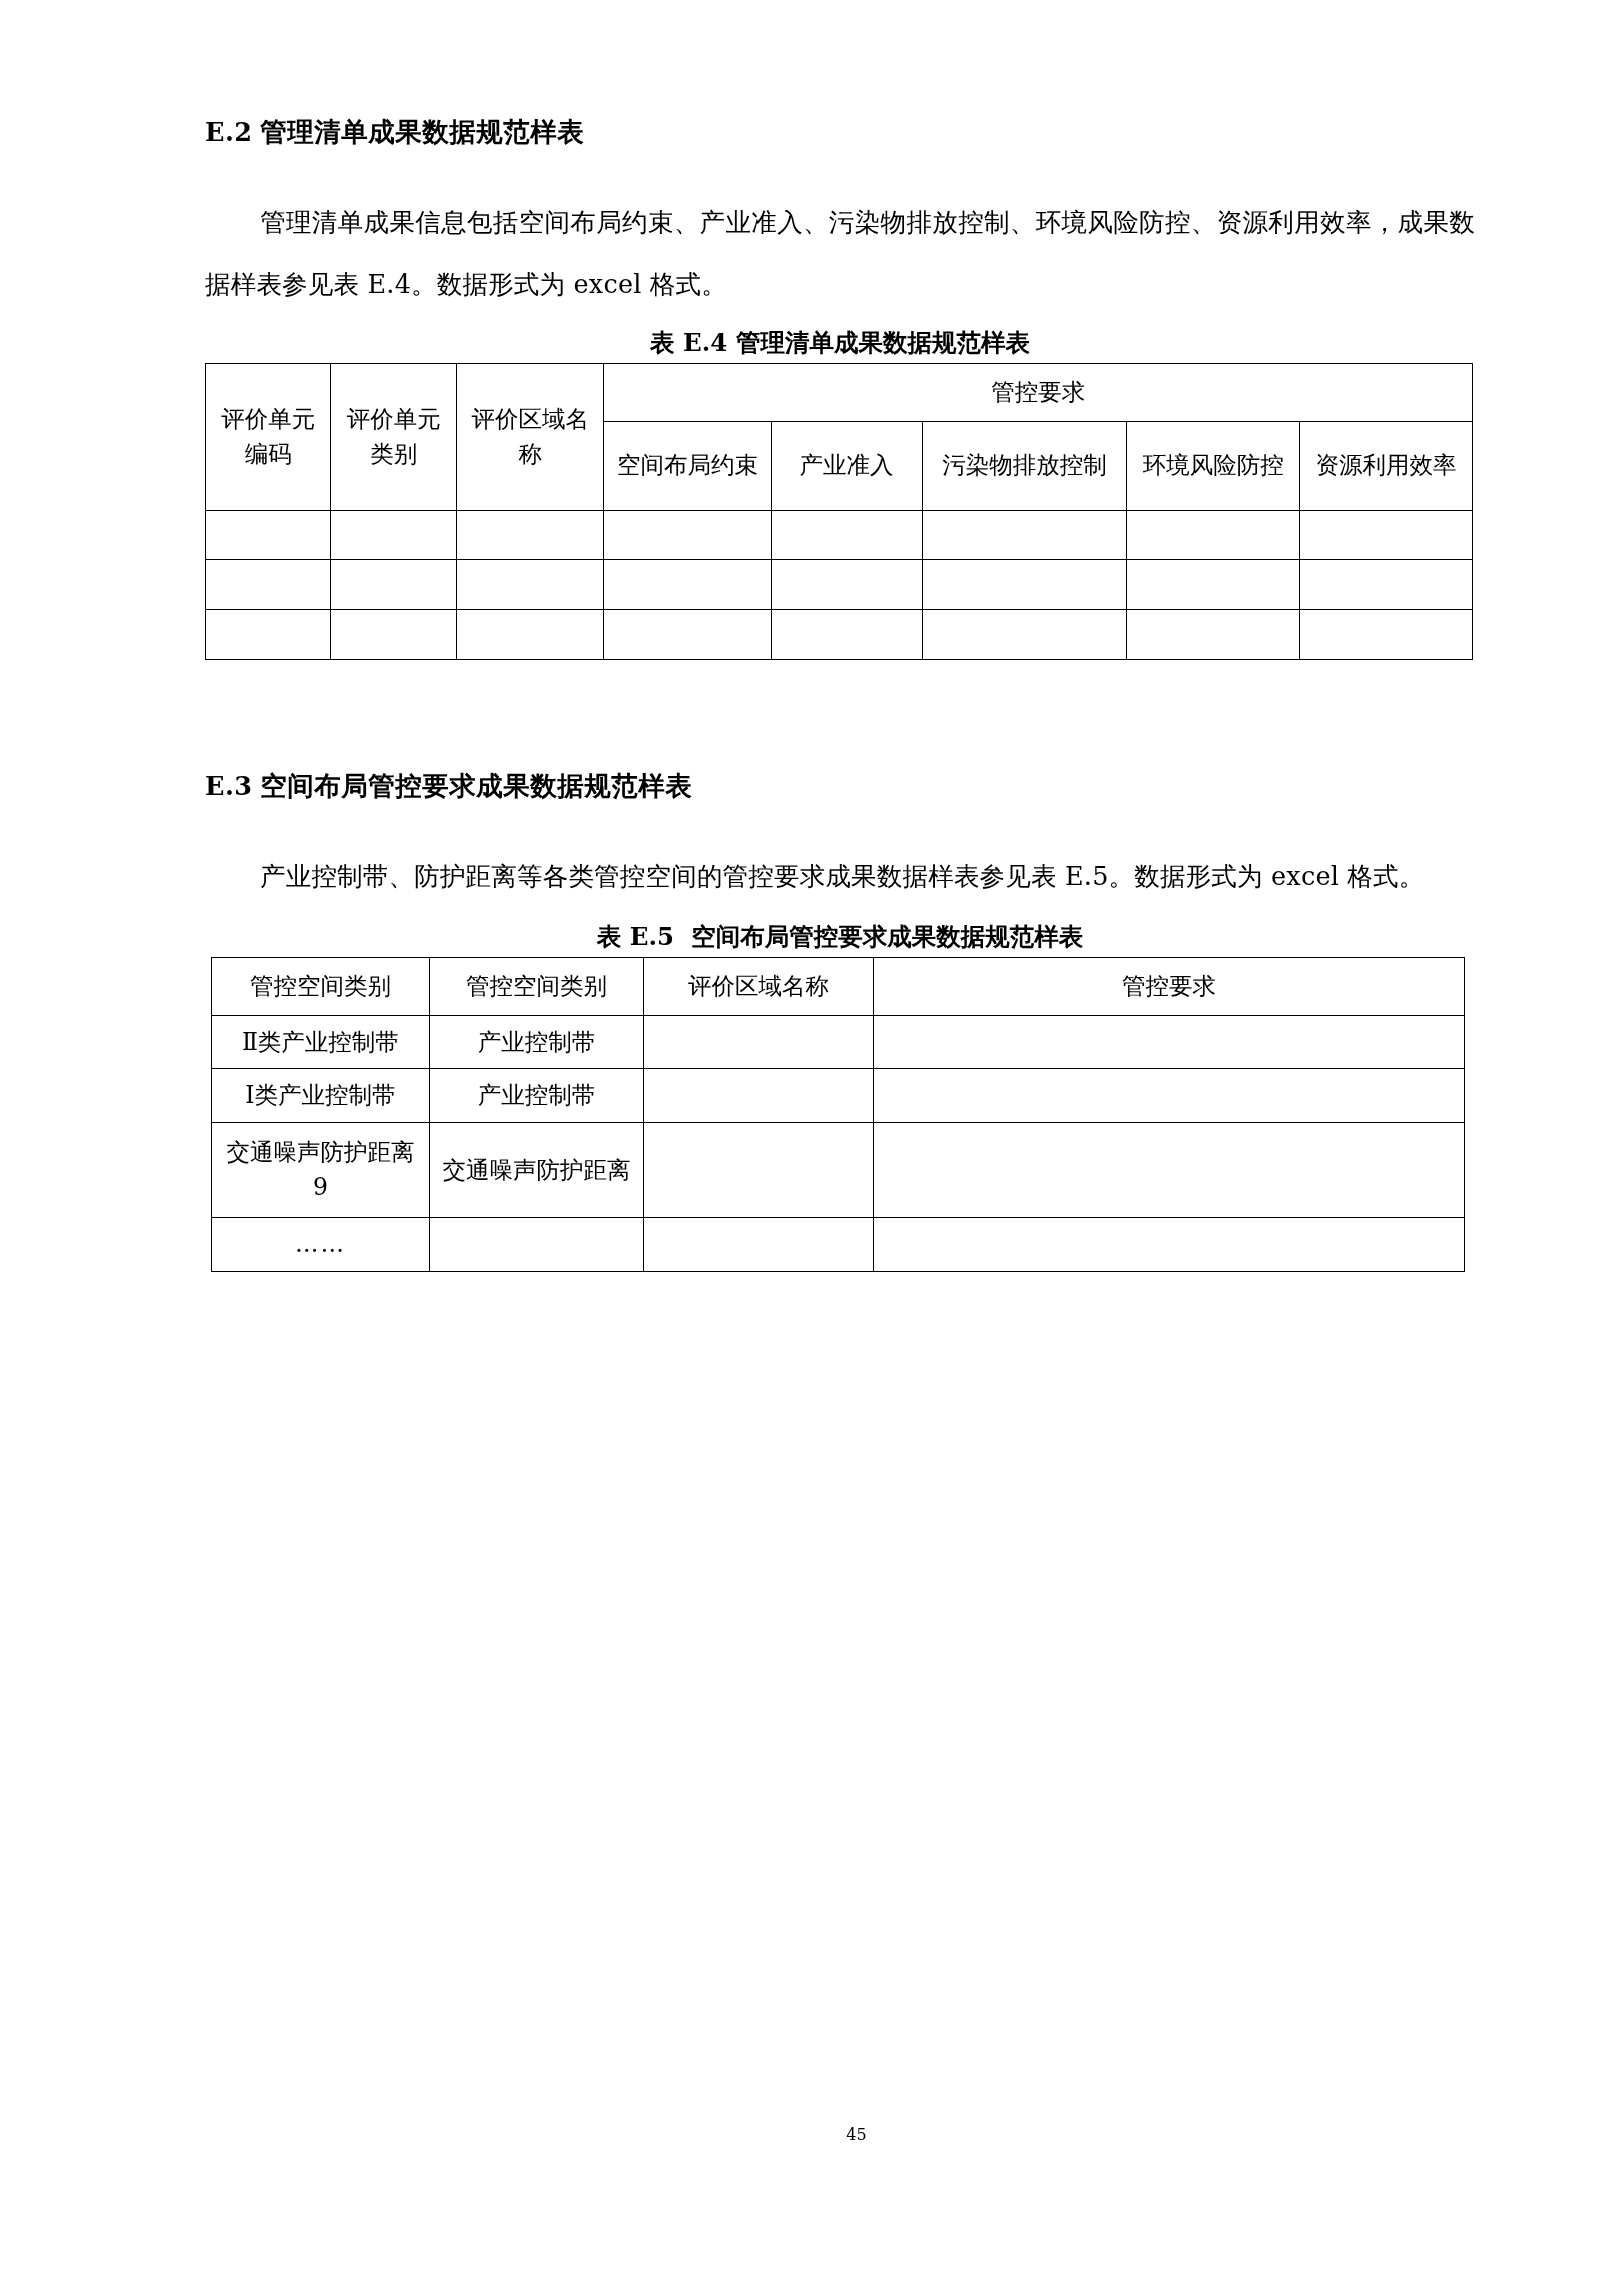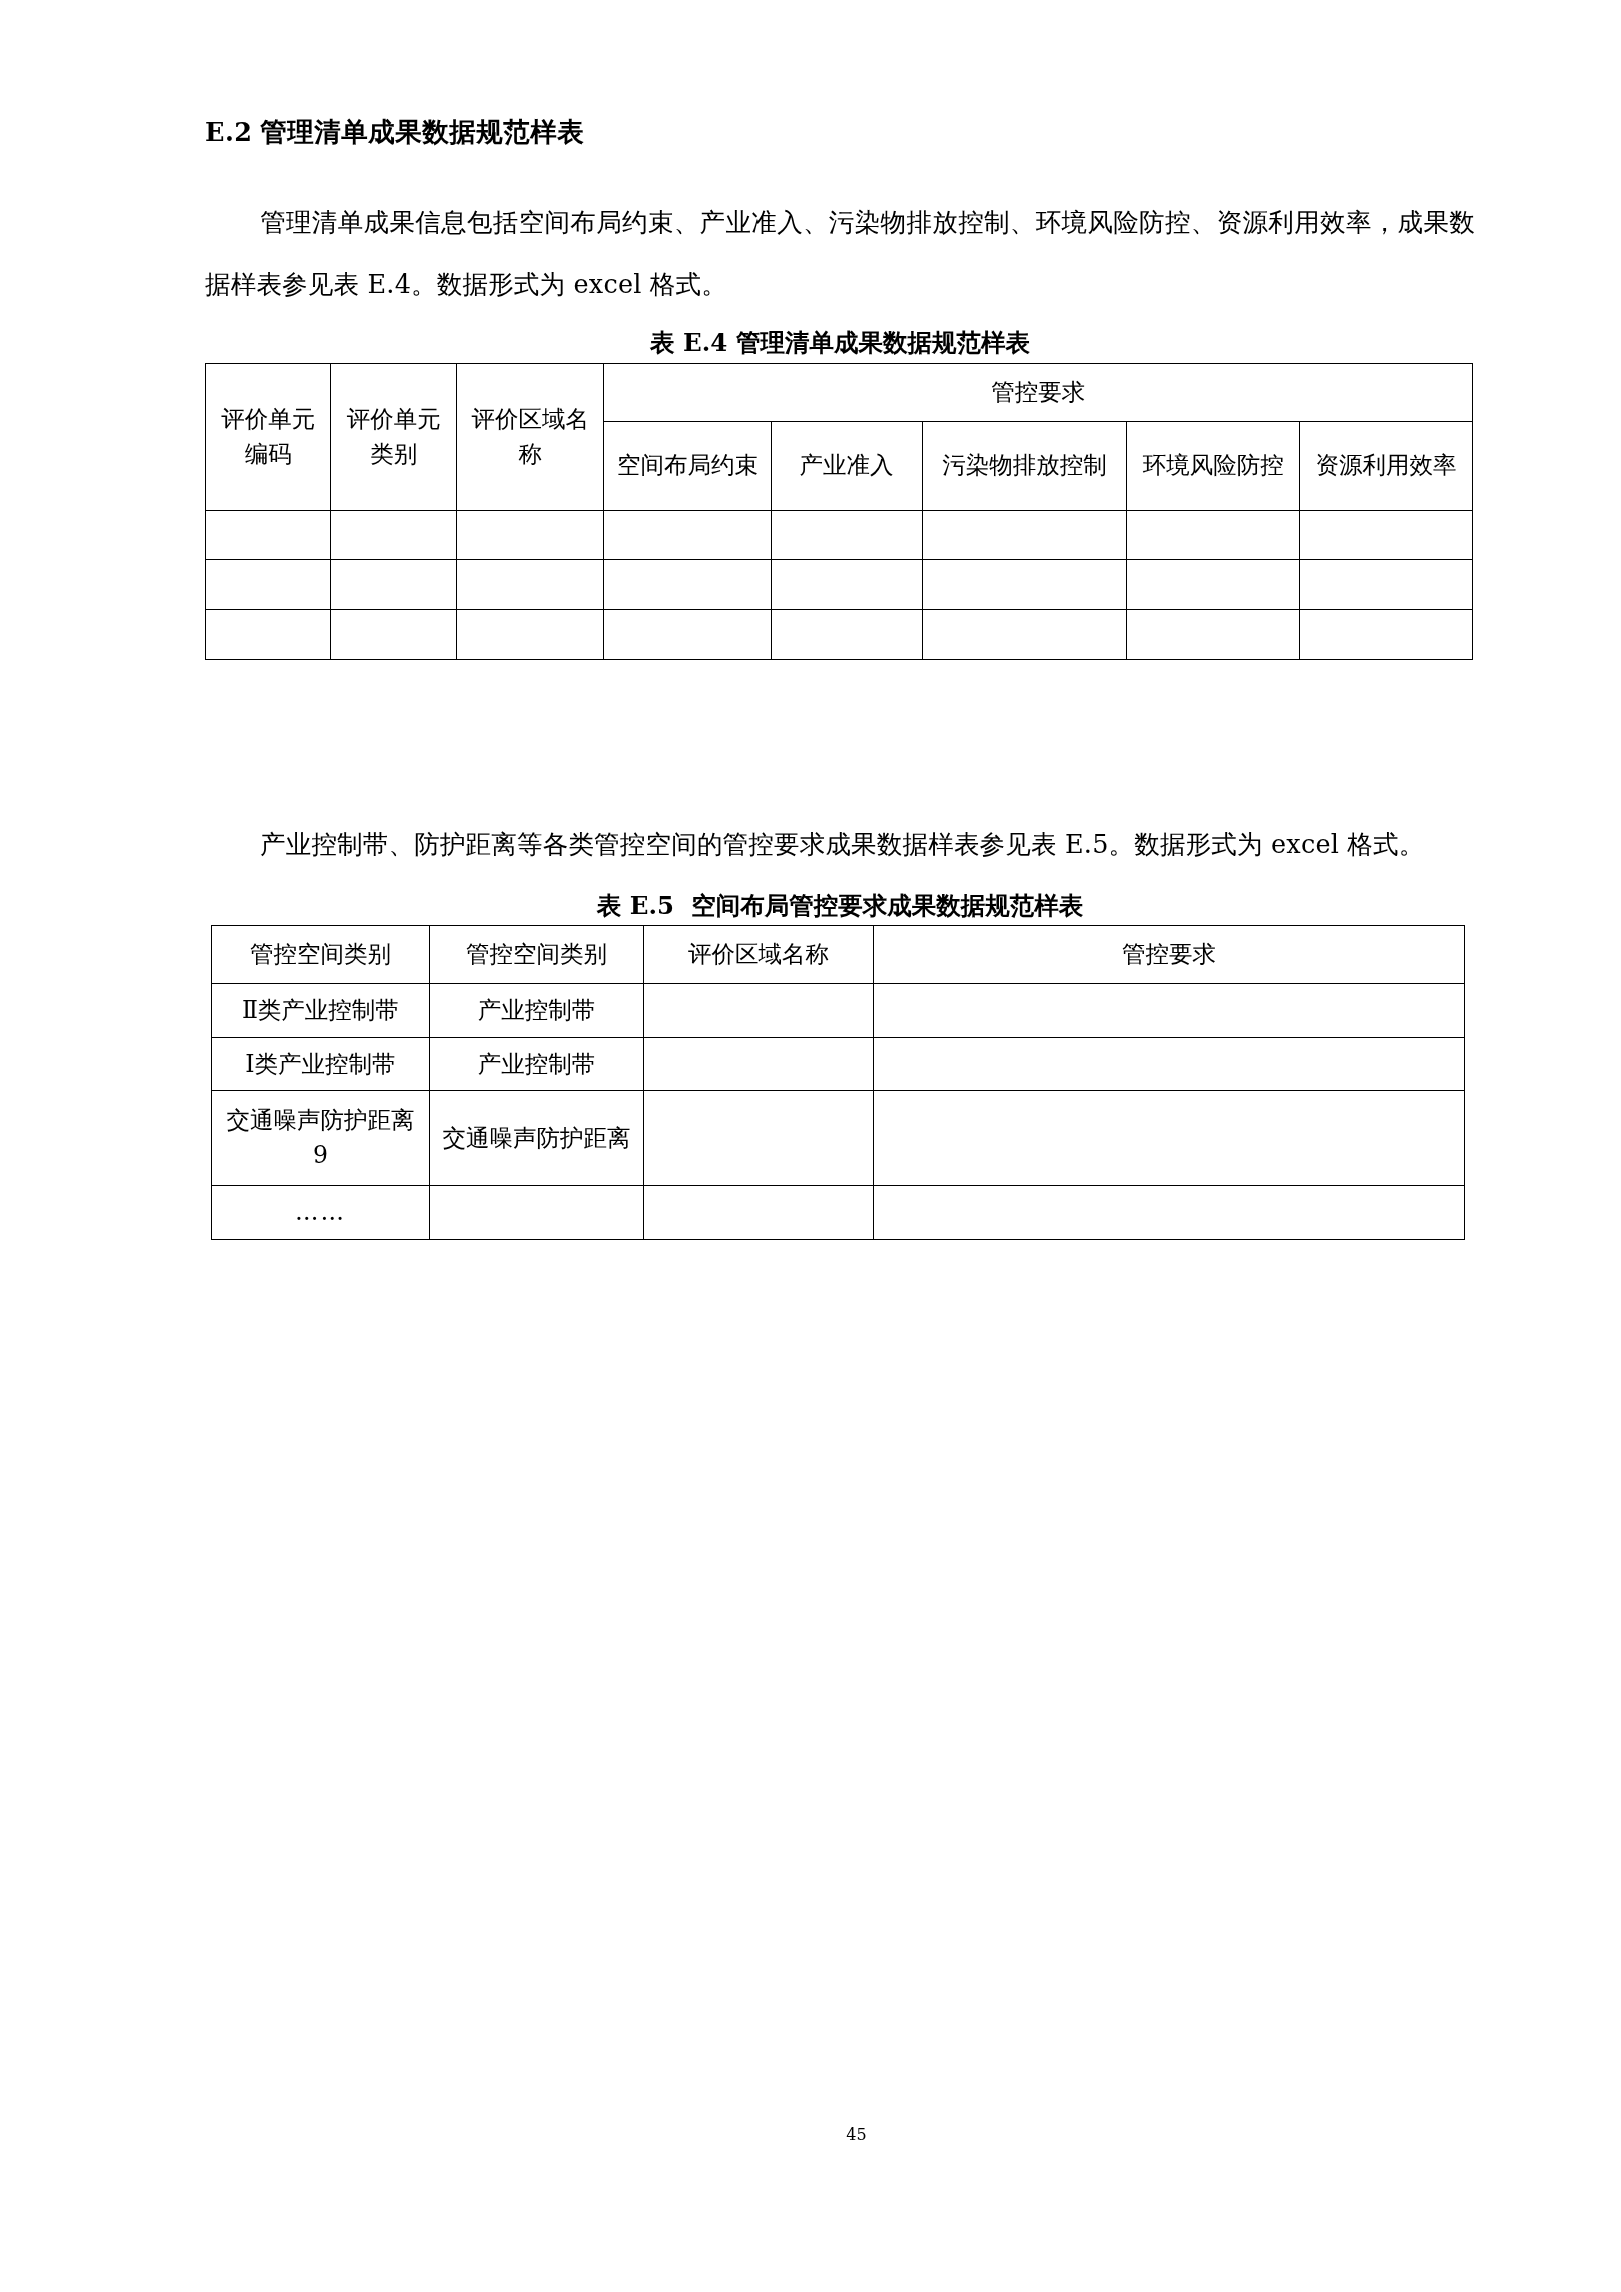--- a/index.html
+++ b/index.html
@@ -185,20 +185,23 @@
           <td class="data-cell"></td>
           <td class="data-cell"></td>
           <td class="data-cell"></td>
           <td class="data-cell"></td>
         </tr>
       </tbody>
     </table>
 
     <div style="height:110px"></div>
 
+    <h2 class="section-heading">
+      <span class="heading-num">E.3</span><span>空间布局管控要求成果数据规范样表</span>
+    </h2>
 
     <div class="spacer-1"></div>
 
     <p class="body-text"><span class="indent"></span><span>产业控制带、防护距离等各类管控空间的管控要求成果数据样表参见表 E.5。数据形式为 excel 格式。</span></p>
 
     <div style="height:15.7px"></div>
 
     <div class="table-caption">
       <span class="cap-num">表 E.5</span>
       &nbsp;<span>空间布局管控要求成果数据规范样表</span>

